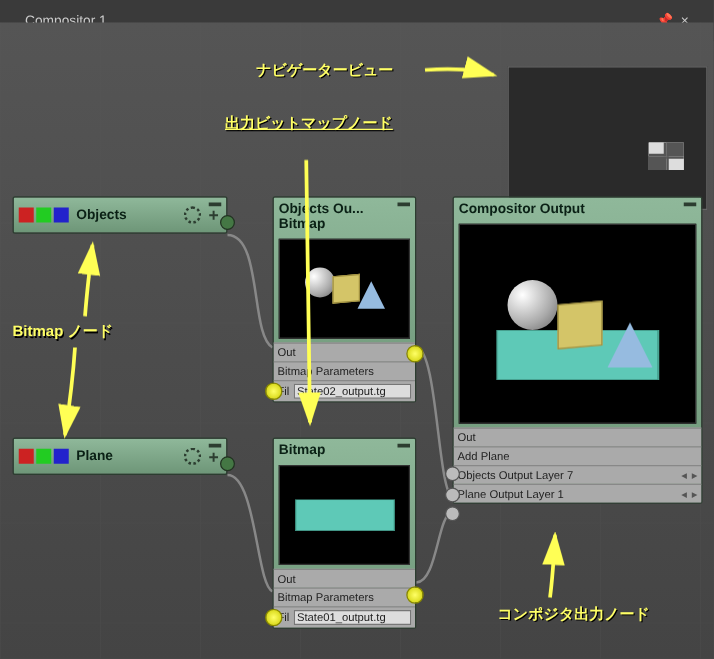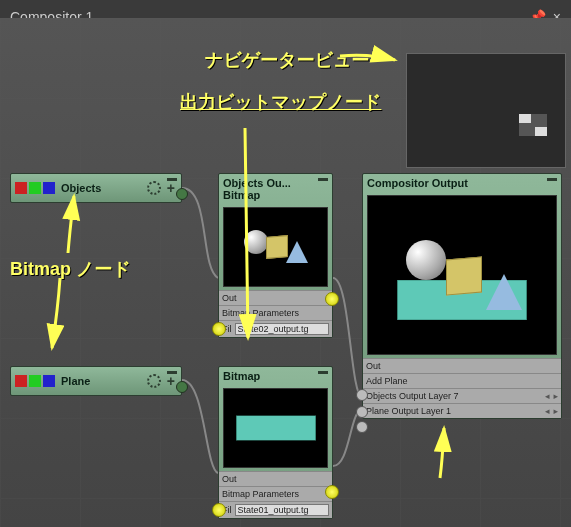--- a/index.html
+++ b/index.html
@@ -10,24 +10,24 @@
   font-family: Arial, sans-serif;
   font-size: 11px;
   color: #ccc;
   position: relative;
   overflow: hidden;
 }
 .titlebar {
   height: 33px;
   background: #3a3a3a;
   color: #ccc;
-  padding: 2px 10px;
+  padding: 2px 20px;
   display: flex;
   align-items: center;
-  font-size: 14px;
+  font-size: 11px;
 }
 .titlebar .title { flex: 1; }
 .titlebar .pin, .titlebar .close { margin-left: 6px; cursor: pointer; }
 .canvas {
   position: absolute;
   top: 18px; left: 0; right: 0; bottom: 0;
   background: linear-gradient(#555, #444);
 }
 .canvas::before {
   content: "";
@@ -57,21 +57,20 @@
 .nav-icon span:nth-child(1) { background: #ddd; border-right: 2px solid #555; border-bottom: 2px solid #555;}
 .nav-icon span:nth-child(2) { background: #555; }
 .nav-icon span:nth-child(3) { background: #555; }
 .nav-icon span:nth-child(4) { background: #ddd; border-left: 2px solid #555; border-top: 2px solid #555;}
 
 .node {
   position: absolute;
   background: linear-gradient(180deg, #8fb89a, #6e9678);
   border: 1px solid #2c3d30;
   border-radius: 2px;
-  margin-top: 16px;
 }
 .node .hdr {
   padding: 3px 4px;
   color: #0a2015;
   font-weight: bold;
   font-size: 11px;
   position: relative;
 }
 .node .collapse {
   position: absolute;
@@ -140,21 +139,21 @@
   padding: 2px 3px;
   border-top: 1px solid #888;
   position: relative;
 }
 .layer-row .tri { float: right; color: #555; font-size: 9px; margin-left: 4px;}
 
 
 .anno {
   position: absolute;
   color: #ffff66;
-  font-size: 18px;
+  font-size: 12px;
   font-weight: bold;
   text-shadow: 1px 1px 0 #000;
   pointer-events: none;
 }
 
 
 .arrow-yellow {
   position: absolute;
   pointer-events: none;
 }
@@ -296,20 +295,21 @@
       <span class="tri">◂</span>
     </div>
     <div class="port-grey" style="left:-7px; top:215px;"></div>
     <div class="port-grey" style="left:-7px; top:232px;"></div>
     <div class="port-grey" style="left:-7px; top:247px;"></div>
   </div>
 
   <div class="anno" style="top:30px; left:205px;">ナビゲータービュー</div>
   <div class="anno" style="top:72px; left:180px;text-decoration:underline;">出力ビットマップノード</div>
   <div class="anno" style="top:239px; left:10px;">Bitmap ノード</div>
+  <div class="anno" style="top:465px; left:398px;">コンポジタ出力ノード</div>
 
   <svg class="arrow-yellow" style="top:0;left:0;width:100%;height:100%;">
     <defs>
       <marker id="ah" markerWidth="10" markerHeight="10" refX="8" refY="3" orient="auto">
         <path d="M0,0 L0,6 L9,3 z" fill="#ffff55"></path>
       </marker>
     </defs>
     <path d="M 340 38 C 365 36 380 38 395 42" stroke="#ffff55" stroke-width="3" fill="none" marker-end="url(#ah)"></path>
     <path d="M 245 110 C 246 175 247 255 248 320" stroke="#ffff55" stroke-width="3" fill="none" marker-end="url(#ah)"></path>
     <path d="M 68 235 C 70 210 72 195 74 178" stroke="#ffff55" stroke-width="3" fill="none" marker-end="url(#ah)"></path>

